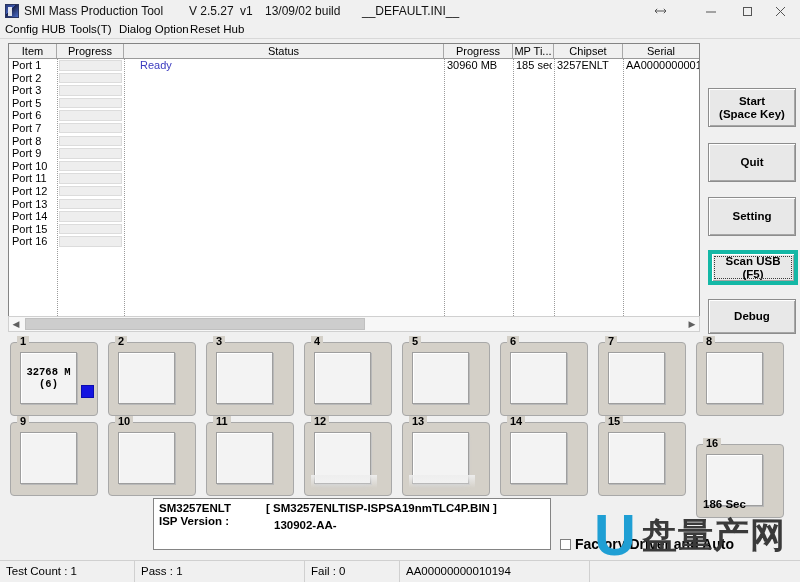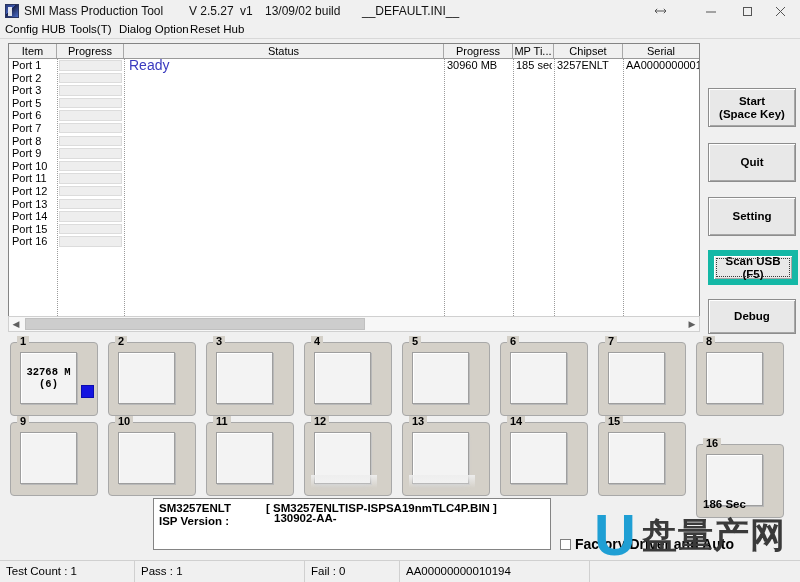--- a/index.html
+++ b/index.html
@@ -46,39 +46,39 @@
   .hdrrow{position:absolute;left:0;top:0;height:15px;width:100%;background:#f0f0f0;
     border-bottom:1px solid #9a9a9a;box-sizing:border-box;}
   .hcell{position:absolute;top:0;height:14px;line-height:14px;text-align:center;font-size:11px;
     background:#f0f0f0;border-right:1px solid #a8a8a8;box-sizing:border-box;overflow:hidden;white-space:nowrap;}
   .hcell:first-child{border-left:none;}
 
   .rows{position:absolute;left:0;top:15px;width:100%;height:258px;overflow:hidden;}
   .row{position:relative;height:12.6px;}
   .r-item{position:absolute;left:3px;top:0;height:12.6px;line-height:12.4px;font-size:11px;white-space:nowrap;}
   .r-prog{position:absolute;top:1px;height:10.5px;background:#eeeeee;border:1px solid #dcdcdc;box-sizing:border-box;}
-  .r-status{position:absolute;top:0;height:12.6px;line-height:12.4px;font-size:14px;color:#3b3bbf;white-space:nowrap;}
+  .r-status{position:absolute;top:0;height:12.6px;line-height:12.4px;font-size:11px;color:#3b3bbf;white-space:nowrap;margin-left:11px;}
   .r-cap,.r-mp,.r-chip,.r-ser{position:absolute;top:0;height:12.6px;line-height:12.4px;font-size:11px;white-space:nowrap;overflow:hidden;}
 
   .vline{position:absolute;top:15px;width:0;border-left:1px dotted #9b9b9b;height:273px;}
 
   
   .hscroll{position:absolute;left:8px;top:316px;width:692px;height:16px;background:#f7f7f7;
     border:1px solid #d0d0d0;box-sizing:border-box;}
   .hs-arrow{position:absolute;top:0;width:14px;height:14px;display:flex;align-items:center;justify-content:center;
     color:#606060;font-size:9px;background:#f7f7f7;}
   .hs-left{left:0;} .hs-right{right:0;}
   .hs-thumb{position:absolute;left:16px;top:1px;width:340px;height:12px;background:#cdcdcd;border:1px solid #c0c0c0;box-sizing:border-box;}
 
   
   .btn{position:absolute;background:#e8e8e8;border:1px solid #8d8d8d;box-sizing:border-box;
     display:flex;align-items:center;justify-content:center;text-align:center;
     font-size:11.5px;font-weight:bold;color:#000;line-height:13px;
     box-shadow:inset 1px 1px 0 #ffffff, inset -1px -1px 0 #a6a6a6;}
-  .btn.focus{border:6px solid #14b8a6;}
+  .btn.focus{border:4px solid #14b8a6;}
   .btn.focus .focusring{position:absolute;left:2px;top:2px;right:2px;bottom:2px;
     border:1px dotted #3a3a3a;box-sizing:border-box;pointer-events:none;}
   .b-start{left:708px;top:88px;width:88px;height:39px;}
   .b-quit{left:708px;top:143px;width:88px;height:39px;}
   .b-setting{left:708px;top:197px;width:88px;height:39px;}
   .b-scan{left:708px;top:250px;width:90px;height:35px;}
   .b-debug{left:708px;top:299px;width:88px;height:35px;}
 
   
   .tile{position:absolute;width:88px;height:74px;background:#d4d0c8;
@@ -96,21 +96,21 @@
   .tile.smudge::after{content:"";position:absolute;left:6px;top:52px;width:66px;height:13px;
     background:linear-gradient(180deg,rgba(238,238,238,.95),rgba(212,208,200,0));}
 
   
   .infobox{position:absolute;left:153px;top:498px;width:398px;height:52px;background:#fff;
     border:1px solid #848484;box-sizing:border-box;}
   .info-l{position:absolute;font-size:11.5px;font-weight:bold;color:#000;white-space:nowrap;}
   .i-chip{left:5px;top:3px;}
   .i-bin{left:112px;top:3px;}
   .i-isplbl{left:5px;top:16px;}
-  .i-ispval{left:120px;top:13px;}
+  .i-ispval{left:120px;top:20px;}
 
   .sec-label{position:absolute;left:703px;top:498px;font-size:11.5px;font-weight:bold;color:#000;}
 
   .chkwrap{position:absolute;left:560px;top:536px;display:flex;align-items:center;gap:4px;}
   .chkbox{width:11px;height:11px;background:#fff;border:1px solid #808080;box-sizing:border-box;}
   .chklabel{font-size:14px;font-weight:bold;color:#000;white-space:nowrap;}
 
   
   .wm{position:absolute;left:594px;top:506px;width:206px;height:76px;pointer-events:none;}
   .wm .u{position:absolute;left:0px;top:0px;font-size:58px;font-weight:bold;color:#1f9fd4;

